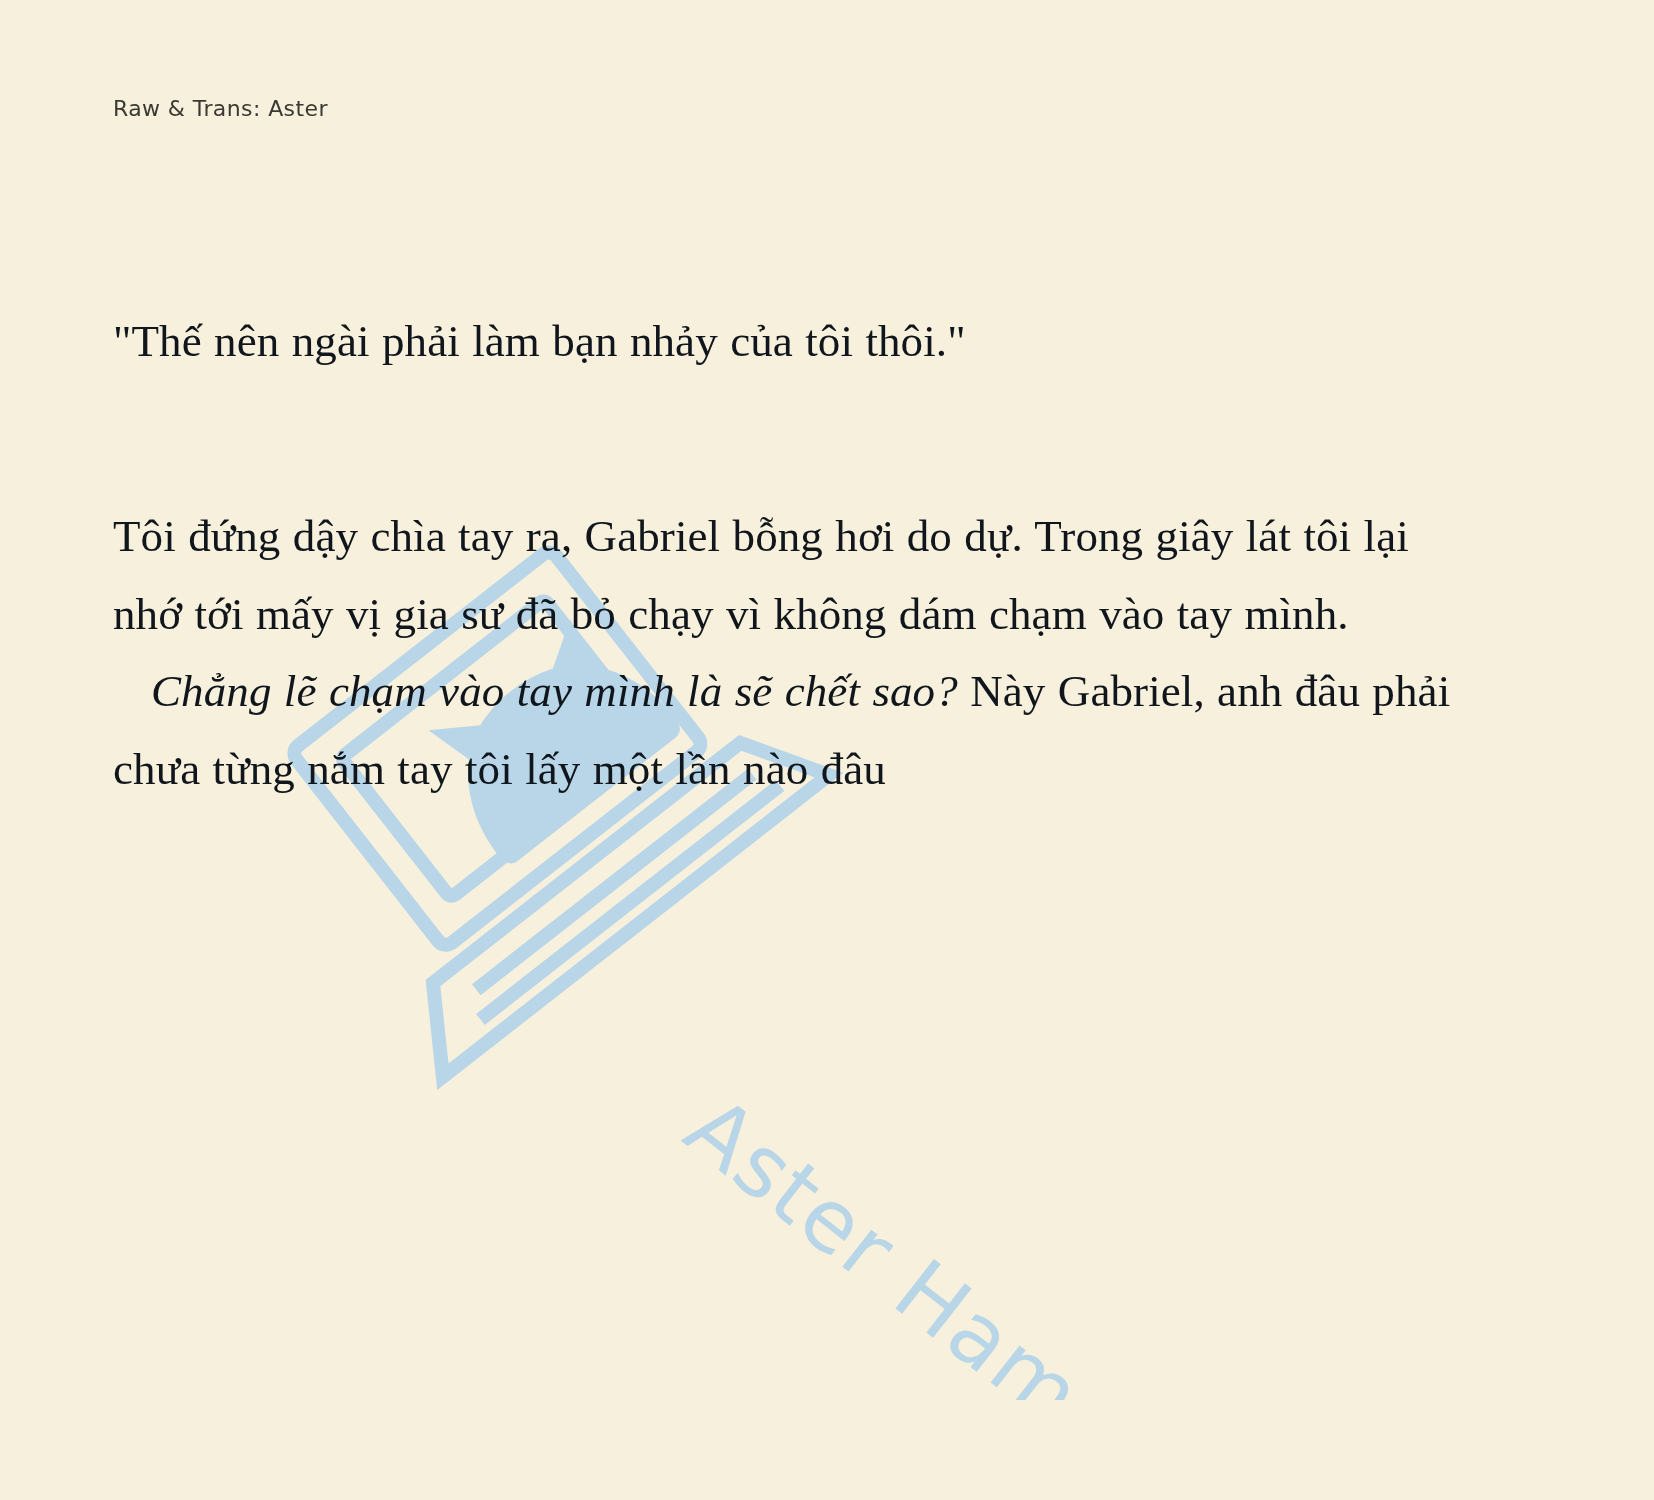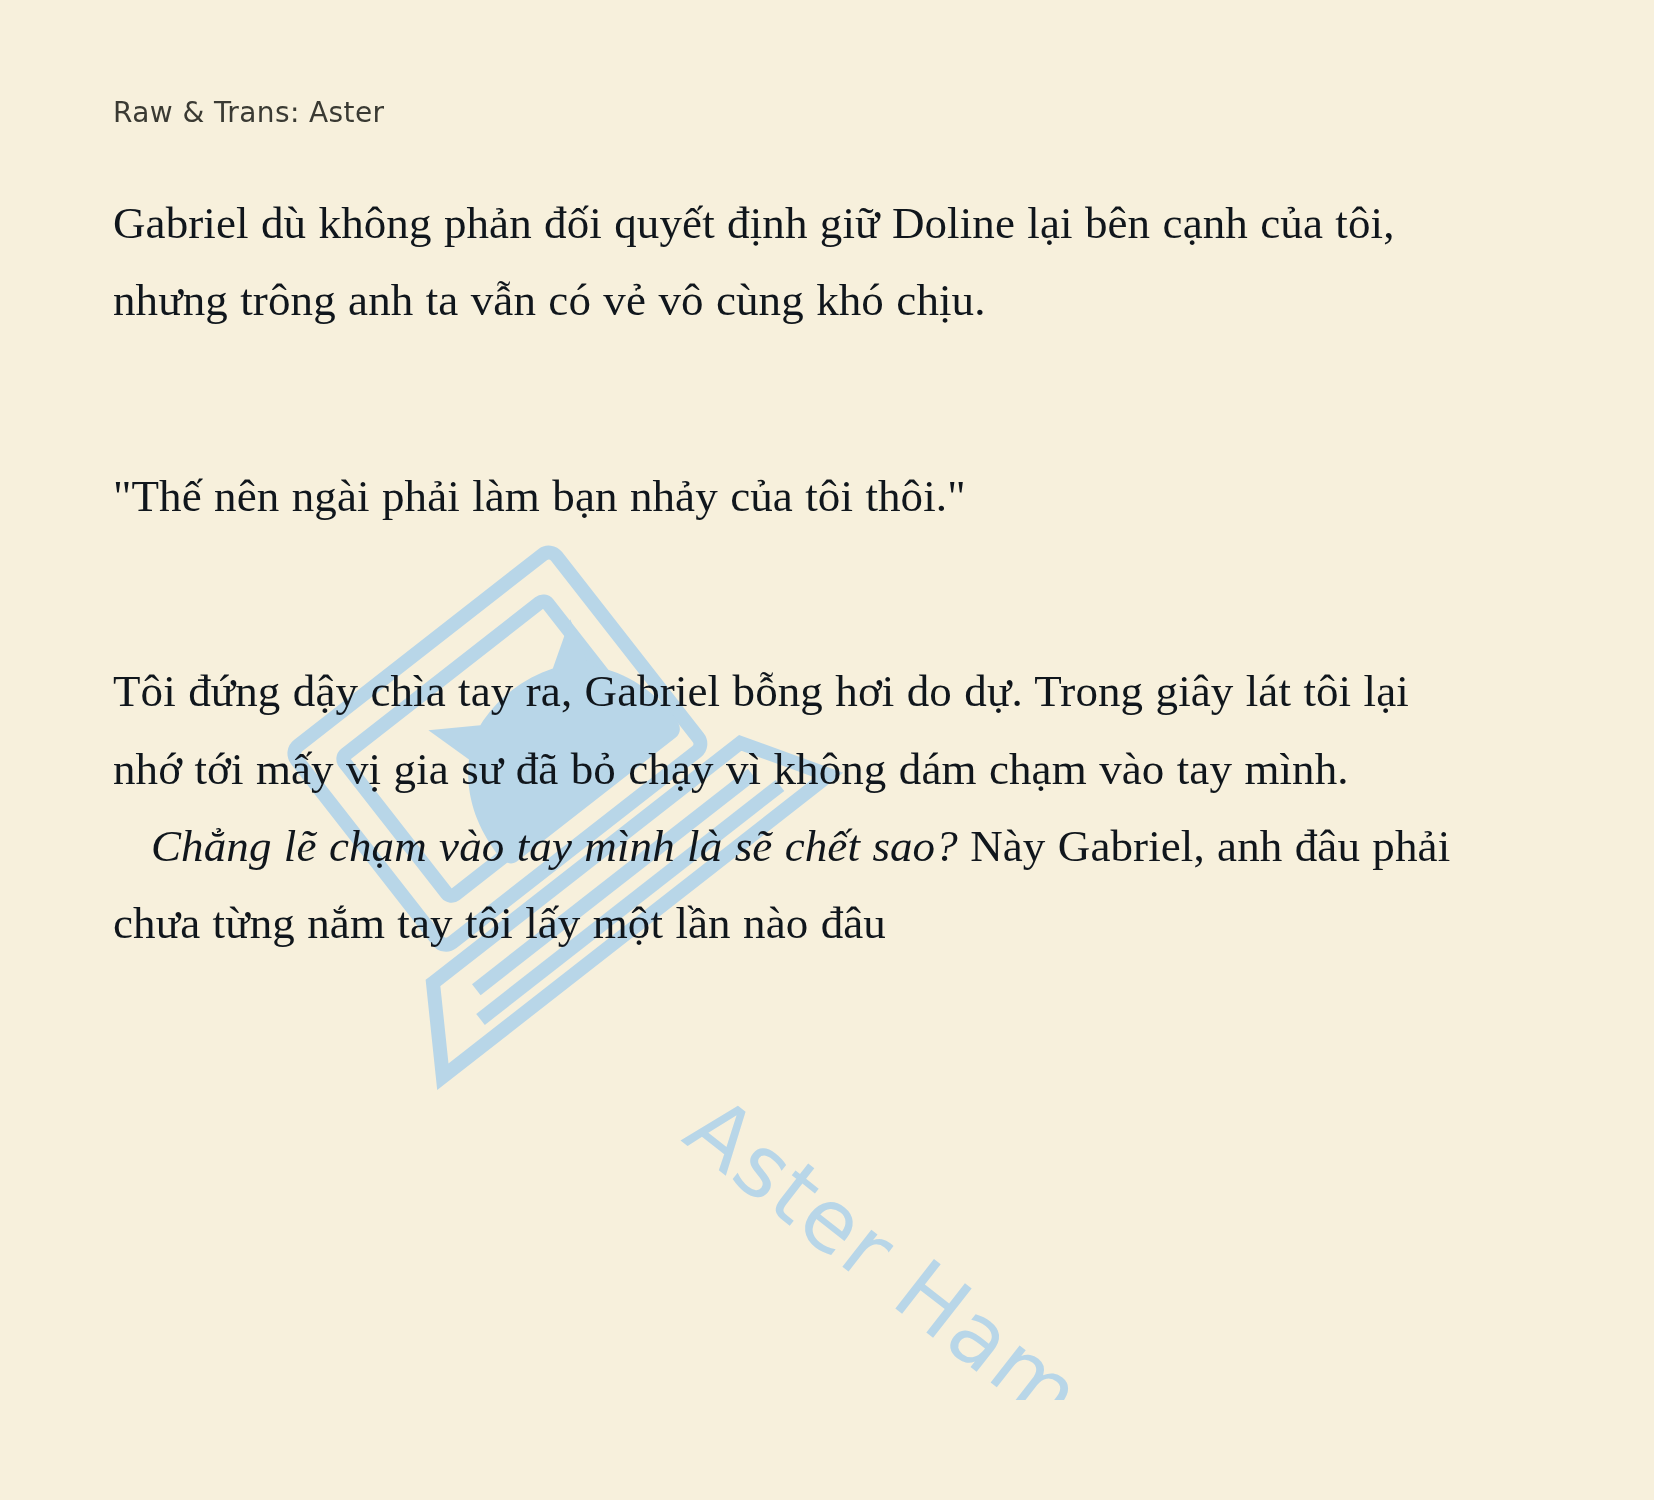--- a/index.html
+++ b/index.html
@@ -38,21 +38,21 @@
     height: 100%;
     display: block;
   }
 
   
   .credit {
     position: absolute;
     left: 113px;
     top: 96px;
     font-family: "DejaVu Sans", sans-serif;
-    font-size: 28px;
+    font-size: 22px;
     color: #3a3a33;
     letter-spacing: 0.4px;
     z-index: 3;
   }
 
   
   .content {
     position: absolute;
     left: 113px;
     top: 185px;
@@ -99,21 +99,20 @@
       </g>
 
       <text x="430" y="640" transform="rotate(38 430 640)" font-family="DejaVu Sans, sans-serif" font-size="86" fill="#b8d6e8" letter-spacing="2">Aster Hamchi</text>
     </svg>
   </div>
 
   <div class="credit">Raw &amp; Trans: Aster</div>
 
   <div class="content">
 
-    <p class="para">Gabriel dù không phản đối quyết định giữ Doline lại bên cạnh của tôi, nhưng trông anh ta vẫn có vẻ vô cùng khó chịu.</p>
 
     <div class="gap-1"></div>
 
     <p class="para">"Thế nên ngài phải làm bạn nhảy của tôi thôi."</p>
 
     <div class="gap-2"></div>
 
     <p class="para"><span>Tôi đứng dậy chìa tay ra, Gabriel bỗng hơi do dự. Trong giây lát tôi lại nhớ tới mấy vị gia sư đã bỏ chạy vì không dám chạm vào tay mình. </span><em>Chẳng lẽ chạm vào tay mình là sẽ chết sao?</em><span> Này Gabriel, anh đâu phải chưa từng nắm tay tôi lấy một lần nào đâu</span></p>
 
   </div>

